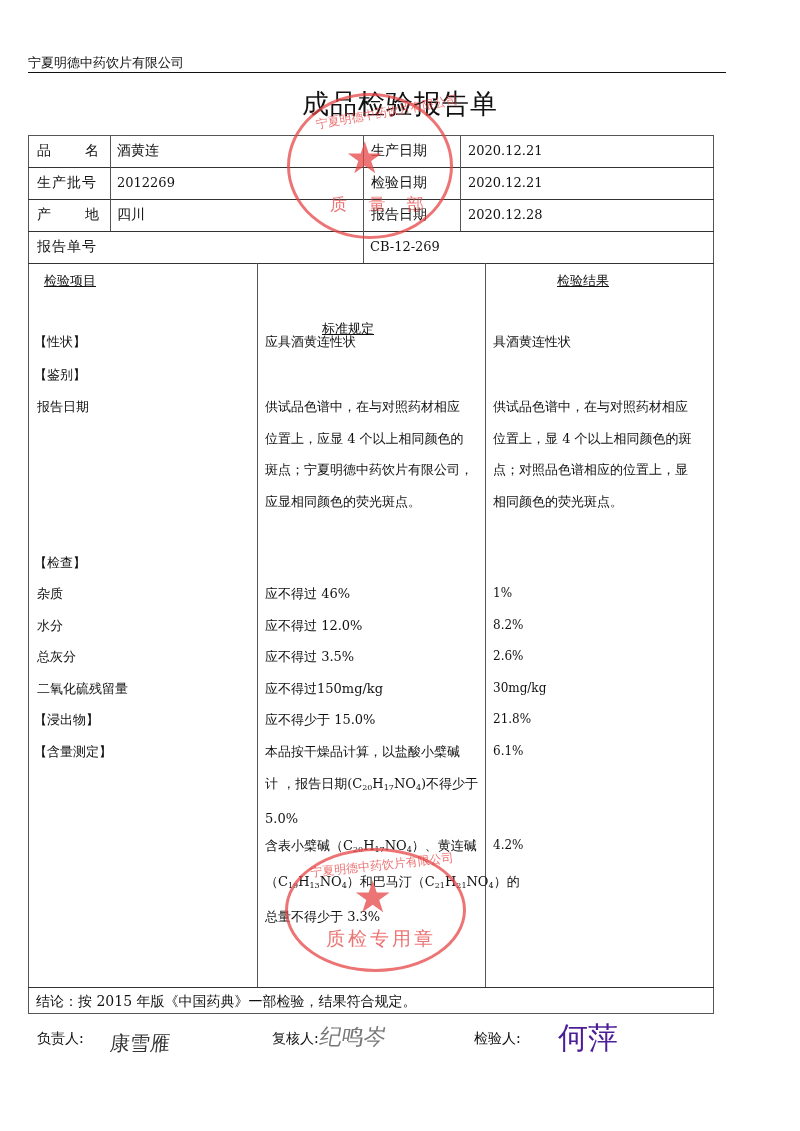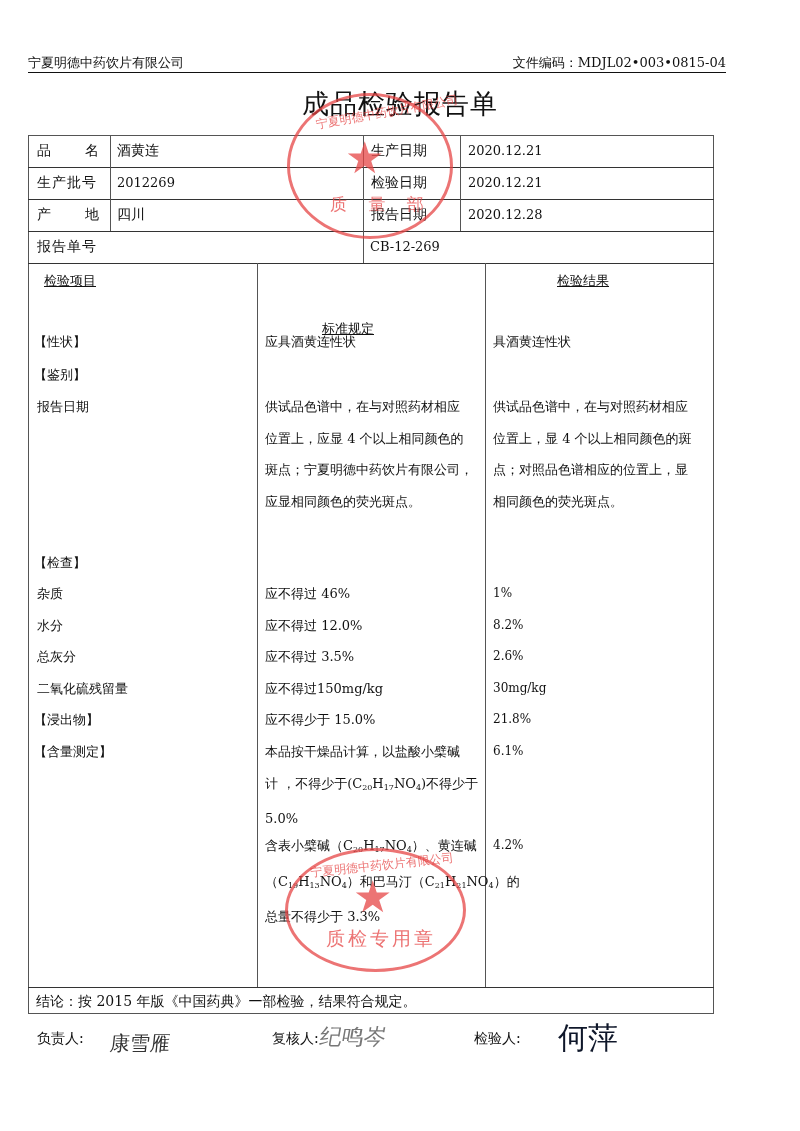--- a/index.html
+++ b/index.html
@@ -27,21 +27,20 @@
     .stamp .arc { position: absolute; font-size: 12px; white-space: nowrap; }
     .sign-row { position: absolute; top: 1030px; font-size: 14px; }
     .sig { position: absolute; font-family: "DejaVu Sans", sans-serif; color: #333; }
     .conclusion { position: absolute; left: 36px; top: 993px; font-size: 14px; }
   </style>
 </head>
 <body>
 
 <div class="header">
   <span class="company">宁夏明德中药饮片有限公司</span>
-  <span class="code">文件编码：MDJL02•003•0815-04</span>
 </div>
 
 <div class="title">成品检验报告单</div>
 
 <div class="tbl"></div>
 
 <div class="line-h" style="left:28px; top:167px; width:686px;"></div>
 <div class="line-h" style="left:28px; top:199px; width:686px;"></div>
 <div class="line-h" style="left:28px; top:231px; width:686px;"></div>
 <div class="line-h" style="left:28px; top:263px; width:686px;"></div>
@@ -101,21 +100,21 @@
   <div>应显相同颜色的荧光斑点。</div>
 </div>
 <div class="cell" style="left:265px; top:585px; font-size:13px;">应不得过 46%</div>
 <div class="cell" style="left:265px; top:617px; font-size:13px;">应不得过 12.0%</div>
 <div class="cell" style="left:265px; top:648px; font-size:13px;">应不得过 3.5%</div>
 <div class="cell" style="left:265px; top:680px; font-size:13px;">应不得过150mg/kg</div>
 <div class="cell" style="left:265px; top:711px; font-size:13px;">应不得少于 15.0%</div>
 
 <div class="col-text" style="left:265px; top:736px;">
   <div>本品按干燥品计算，以盐酸小檗碱</div>
-  <div><span>计 ，不得少于(C</span><span class="sub">20</span><span>H</span><span class="sub">17</span><span>NO</span><span class="sub">4</span><span>)不得少于</span></div>
+  <div><span>计 ，报告日期(C</span><span class="sub">20</span><span>H</span><span class="sub">17</span><span>NO</span><span class="sub">4</span><span>)不得少于</span></div>
   <div>5.0%</div>
 </div>
 
 <div class="col-text" style="left:265px; top:830px;">
   <div><span>含表小檗碱（C</span><span class="sub">20</span><span>H</span><span class="sub">17</span><span>NO</span><span class="sub">4</span><span>）、黄连碱</span></div>
   <div><span>（C</span><span class="sub">19</span><span>H</span><span class="sub">13</span><span>NO</span><span class="sub">4</span><span>）和巴马汀（C</span><span class="sub">21</span><span>H</span><span class="sub">21</span><span>NO</span><span class="sub">4</span><span>）的</span></div>
   <div>总量不得少于 3.3%</div>
 </div>
 
 <div class="cell" style="left:493px; top:333px; font-size:13px;">具酒黄连性状</div>
@@ -133,21 +132,21 @@
 <div class="cell" style="left:493px; top:744px; font-size:12px;">6.1%</div>
 <div class="cell" style="left:493px; top:838px; font-size:12px;text-align:right;">4.2%</div>
 
 <div class="conclusion">结论：按 2015 年版《中国药典》一部检验，结果符合规定。</div>
 
 <div class="sign-row" style="left:37px;">负责人:</div>
 <div class="sig" style="left:110px; top:1030px; font-size:20px; transform:skew(-6deg);">康雪雁</div>
 <div class="sign-row" style="left:272px;">复核人:</div>
 <div class="sig" style="left:320px; top:1022px; font-size:22px; color:#777; transform:skew(-10deg);">纪鸣岑</div>
 <div class="sign-row" style="left:474px;">检验人:</div>
-<div class="sig" style="left:558px; top:1018px; font-size:30px; color:#0f172a;">何萍</div>
+<div class="sig" style="left:558px; top:1018px; font-size:30px; color:#4c1d95;">何萍</div>
 
 <div class="stamp" style="left:287px; top:93px; width:160px; height:140px;">
   <div class="arc" style="left:25px; top:8px; transform:rotate(-10deg);">宁夏明德中药饮片有限公司</div>
   <div class="star" style="left:55px; top:40px;">★</div>
   <div class="st-text" style="left:40px; top:97px;">质 量 部</div>
 </div>
 
 <div class="stamp" style="left:285px; top:848px; width:175px; height:118px;">
   <div class="arc" style="left:22px; top:6px; transform:rotate(-6deg);">宁夏明德中药饮片有限公司</div>
   <div class="star" style="left:65px; top:24px;">★</div>

